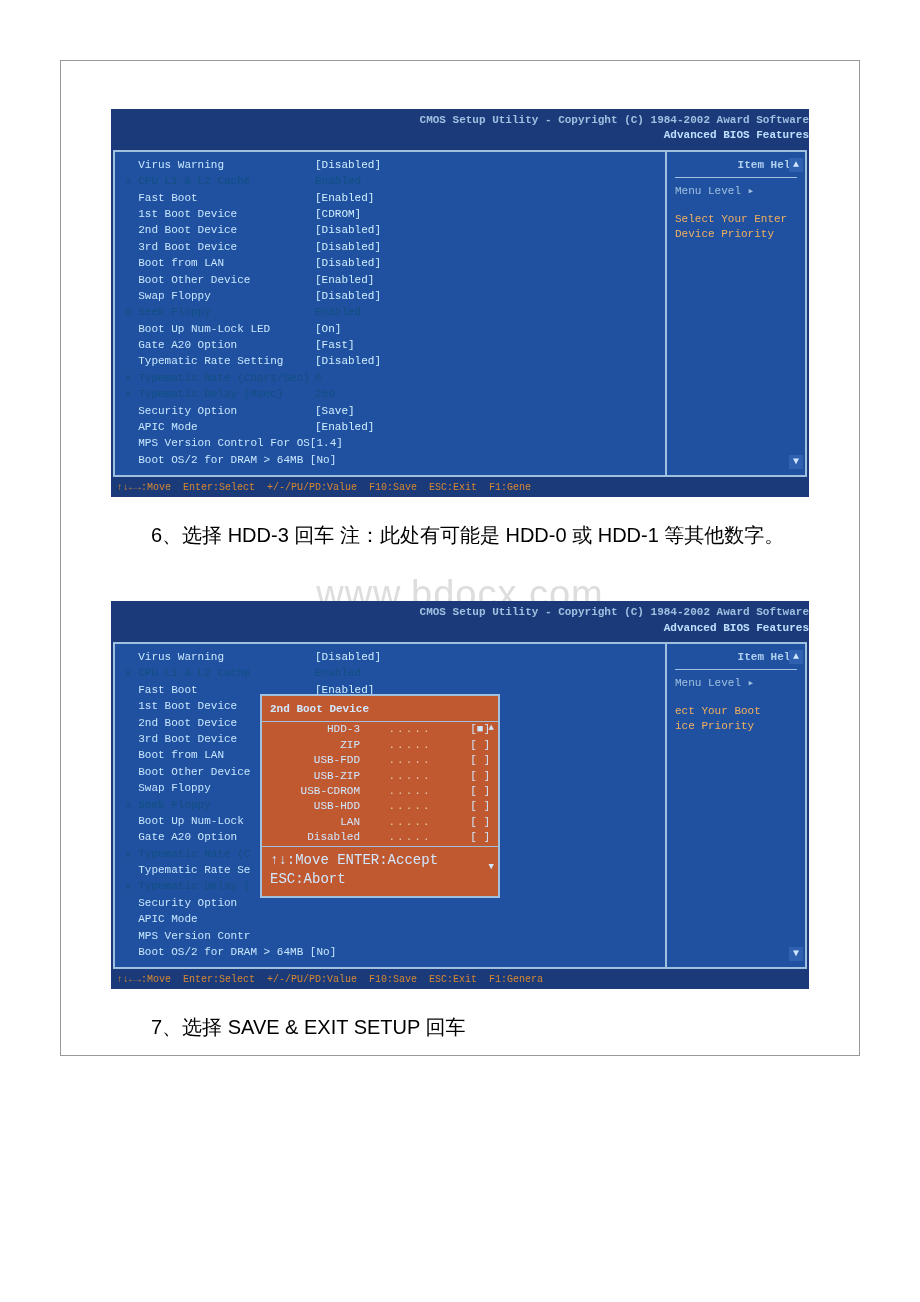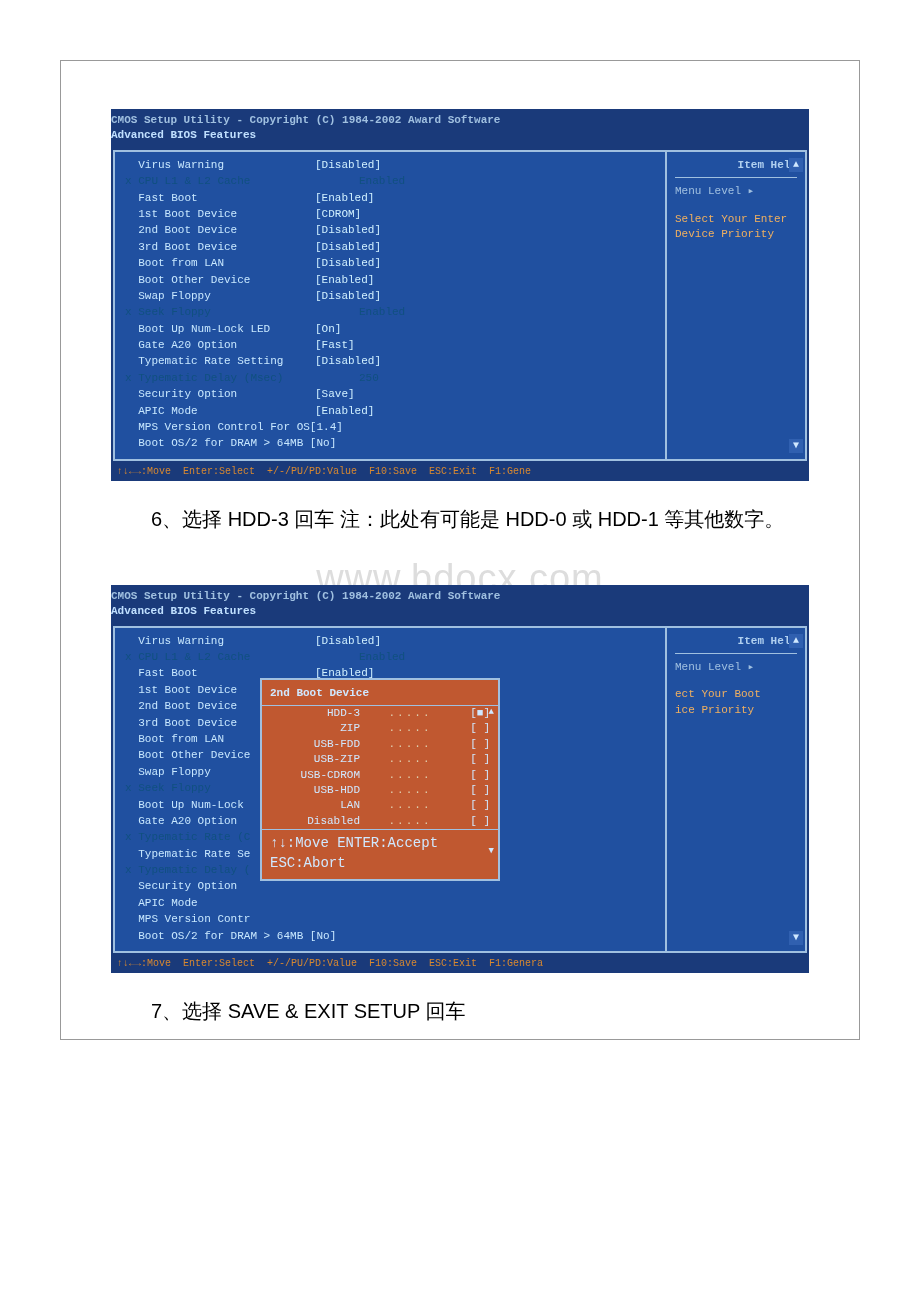--- a/index.html
+++ b/index.html
@@ -21,21 +21,21 @@
       color: #c8e8ff;
       font-family: 'Courier New', monospace;
       font-size: 11px;
       line-height: 1.4;
       padding: 0;
       position: relative;
     }
     .bios-header {
       background: #1a3a7a;
       color: #c0e0ff;
-      text-align: left;
+      text-align: right;
       padding: 4px 0;
       font-weight: bold;
       margin-top: 48px;
     }
     .bios-header-line1 { color: #a0c0e0; }
     .bios-header-line2 { color: #c0e0ff; font-weight: bold; }
     .bios-body {
       display: flex;
       border: 2px solid #a0c0e0;
       margin: 2px;
@@ -57,21 +57,21 @@
       margin-bottom: 1px;
     }
     .bios-label {
       width: 190px;
       white-space: pre;
     }
     .bios-value {
       color: #d0f0ff;
       white-space: pre;
     }
-    .bios-disabled-row { color: #105080; gap: 44px; }
+    .bios-disabled-row { color: #105080; }
     .bios-disabled-row .bios-value { color: #105080; }
     .bios-footer {
       color: #d88830;
       padding: 2px 6px;
       font-size: 10px;
       white-space: pre;
     }
     .help-title {
       text-align: right;
       color: #b0d0f0;
@@ -186,20 +186,24 @@
             <span class="bios-label">  Boot Up Num-Lock LED</span>
             <span class="bios-value">[On]</span>
           </div>
           <div class="bios-row">
             <span class="bios-label">  Gate A20 Option</span>
             <span class="bios-value">[Fast]</span>
           </div>
           <div class="bios-row">
             <span class="bios-label">  Typematic Rate Setting</span>
             <span class="bios-value">[Disabled]</span>
+          </div>
+          <div class="bios-row bios-disabled-row">
+            <span class="bios-label">x Typematic Rate (Chars/Sec)</span>
+            <span class="bios-value">6</span>
           </div>
           <div class="bios-row bios-disabled-row">
             <span class="bios-label">x Typematic Delay (Msec)</span>
             <span class="bios-value">250</span>
           </div>
           <div class="bios-row">
             <span class="bios-label">  Security Option</span>
             <span class="bios-value">[Save]</span>
           </div>
           <div class="bios-row">

